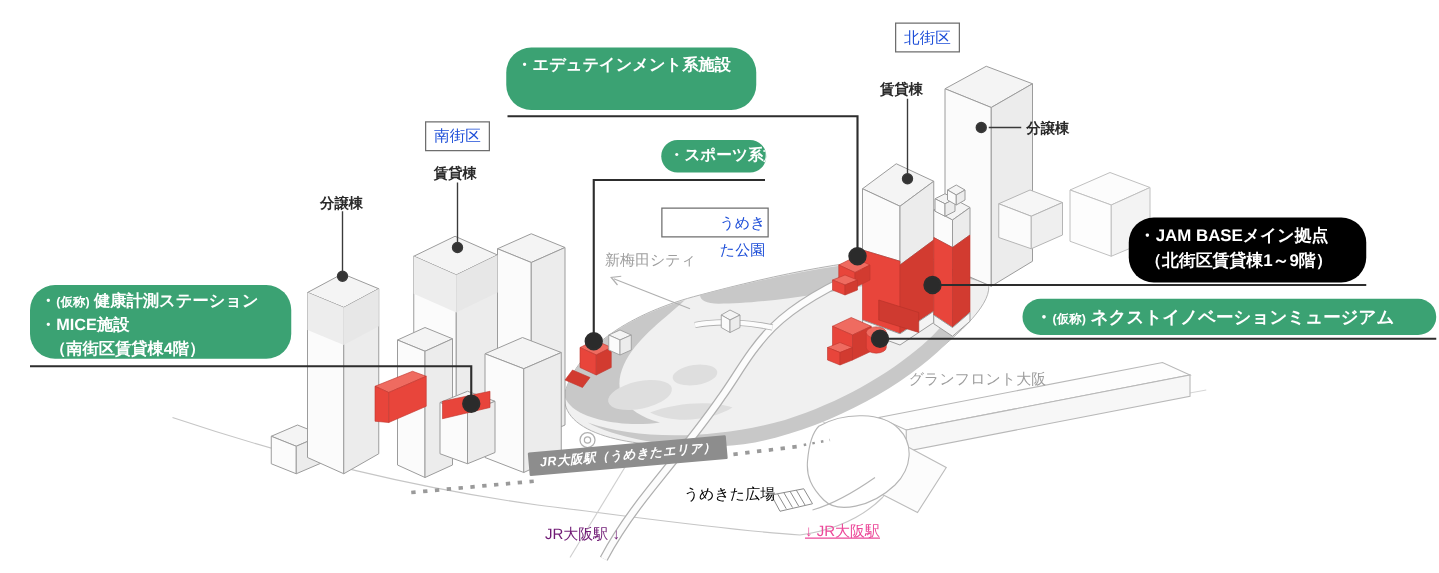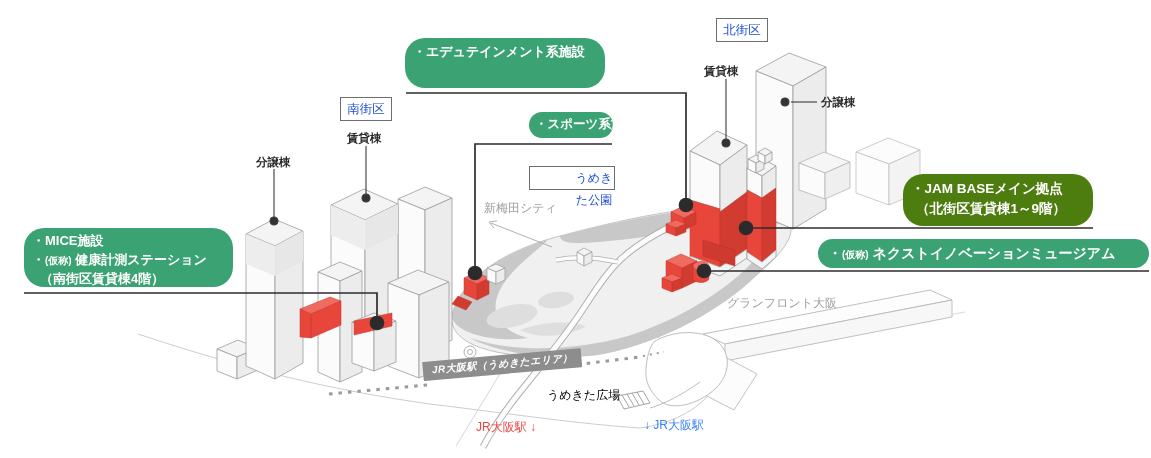--- a/index.html
+++ b/index.html
@@ -2,21 +2,21 @@
 <html><head>
 <meta charset="utf-8">
 <style>
   html,body{margin:0;padding:0;background:#fff;}
   #stage{position:relative;width:1151px;height:458px;background:#fff;overflow:hidden;
          font-family:"Liberation Sans","DejaVu Sans",sans-serif;}
   #scene{position:absolute;left:0;top:0;}
   .ov{position:absolute;box-sizing:border-box;}
   .callout{color:#fff;font-weight:bold;line-height:1.5;white-space:nowrap;overflow:hidden;border-radius:20px;}
   .callout.green{background:#3BA273;}
-  .callout.orange{background:#4d7c0f;}
+  .callout.orange{background:#000000;}
   .callout .sm{font-size:10px;font-weight:bold;}
   .district-box{border:1px solid #6e6e6e;background:#fff;color:#1d4ed8;text-align:center;
                 font-size:12.5px;line-height:22px;}
   .blabel{font-size:11.5px;font-weight:600;color:#2a2a2a;white-space:nowrap;}
   .graylabel{font-size:12px;color:#9e9e9e;white-space:nowrap;}
   .banner{background:#8d8d8d;color:#fff;font-size:10px;font-weight:bold;font-style:italic;
           padding:2px 9px 3px;white-space:nowrap;transform:rotate(-5deg);transform-origin:left center;
           border-radius:1px;letter-spacing:.5px;}
 </style>
 </head>
@@ -224,36 +224,36 @@
 <div class="ov district-box" style="left:529px;top:166px;width:86px;height:24px;font-size:12px;padding-left:44px;">うめきた公園</div>
 
 <div class="ov blabel" style="left:347px;top:131px;">賃貸棟</div>
 <div class="ov blabel" style="left:256px;top:155px;">分譲棟</div>
 <div class="ov blabel" style="left:704px;top:64px;">賃貸棟</div>
 <div class="ov blabel" style="left:821px;top:95px;">分譲棟</div>
 
 <div class="ov graylabel" style="left:484px;top:200px;">新梅田シティ</div>
 <div class="ov graylabel" style="left:727px;top:295px;">グランフロント大阪</div>
 <div class="ov graylabel" style="left:547px;top:387px;color:#000000;text-align:right;">うめきた広場</div>
-<div class="ov graylabel" style="left:476px;top:419px;color:#ef4444;">JR大阪駅 ↓</div>
-<div class="ov graylabel" style="left:644px;top:417px;color:#3b82f6;">↓ JR大阪駅</div>
+<div class="ov graylabel" style="left:436px;top:419px;color:#701a75;">JR大阪駅 ↓</div>
+<div class="ov graylabel" style="left:644px;top:417px;color:#ec4899;text-decoration:underline;">↓ JR大阪駅</div>
 
 <div class="ov banner" style="left:423px;top:362px;">JR大阪駅（うめきたエリア）</div>
 
 <div class="ov callout green" style="left:405px;top:38px;width:200px;height:50px;font-size:13px;padding:4px 8px;">
   <div>・エデュテインメント系施設</div>
 </div>
 
 <div class="ov callout green" style="left:529px;top:112px;width:84px;height:26px;font-size:12.5px;padding:3px 6px;">
   <span>・スポーツ系施設</span>
 </div>
 
 <div class="ov callout green" style="left:24px;top:228px;width:209px;height:59px;font-size:13px;line-height:1.45;padding:4px 8px;">
+  <div><span>・</span><span class="sm">(仮称)</span> <span>健康計測ステーション</span></div>
   <div>・MICE施設</div>
-  <div><span>・</span><span class="sm">(仮称)</span> <span>健康計測ステーション</span></div>
   <div style="padding-left:8px;">（南街区賃貸棟4階）</div>
 </div>
 
 <div class="ov callout orange" style="left:903px;top:174px;width:190px;height:52px;font-size:13.5px;padding:5px 8px;">
   <div>・JAM BASEメイン拠点</div>
   <div style="padding-left:5px;">（北街区賃貸棟1～9階）</div>
 </div>
 
 <div class="ov callout green" style="left:818px;top:239px;width:331px;height:29px;font-size:14px;padding:4px 10px;line-height:21px;">
   <span>・</span><span class="sm">(仮称)</span> <span>ネクストイノベーションミュージアム</span>

